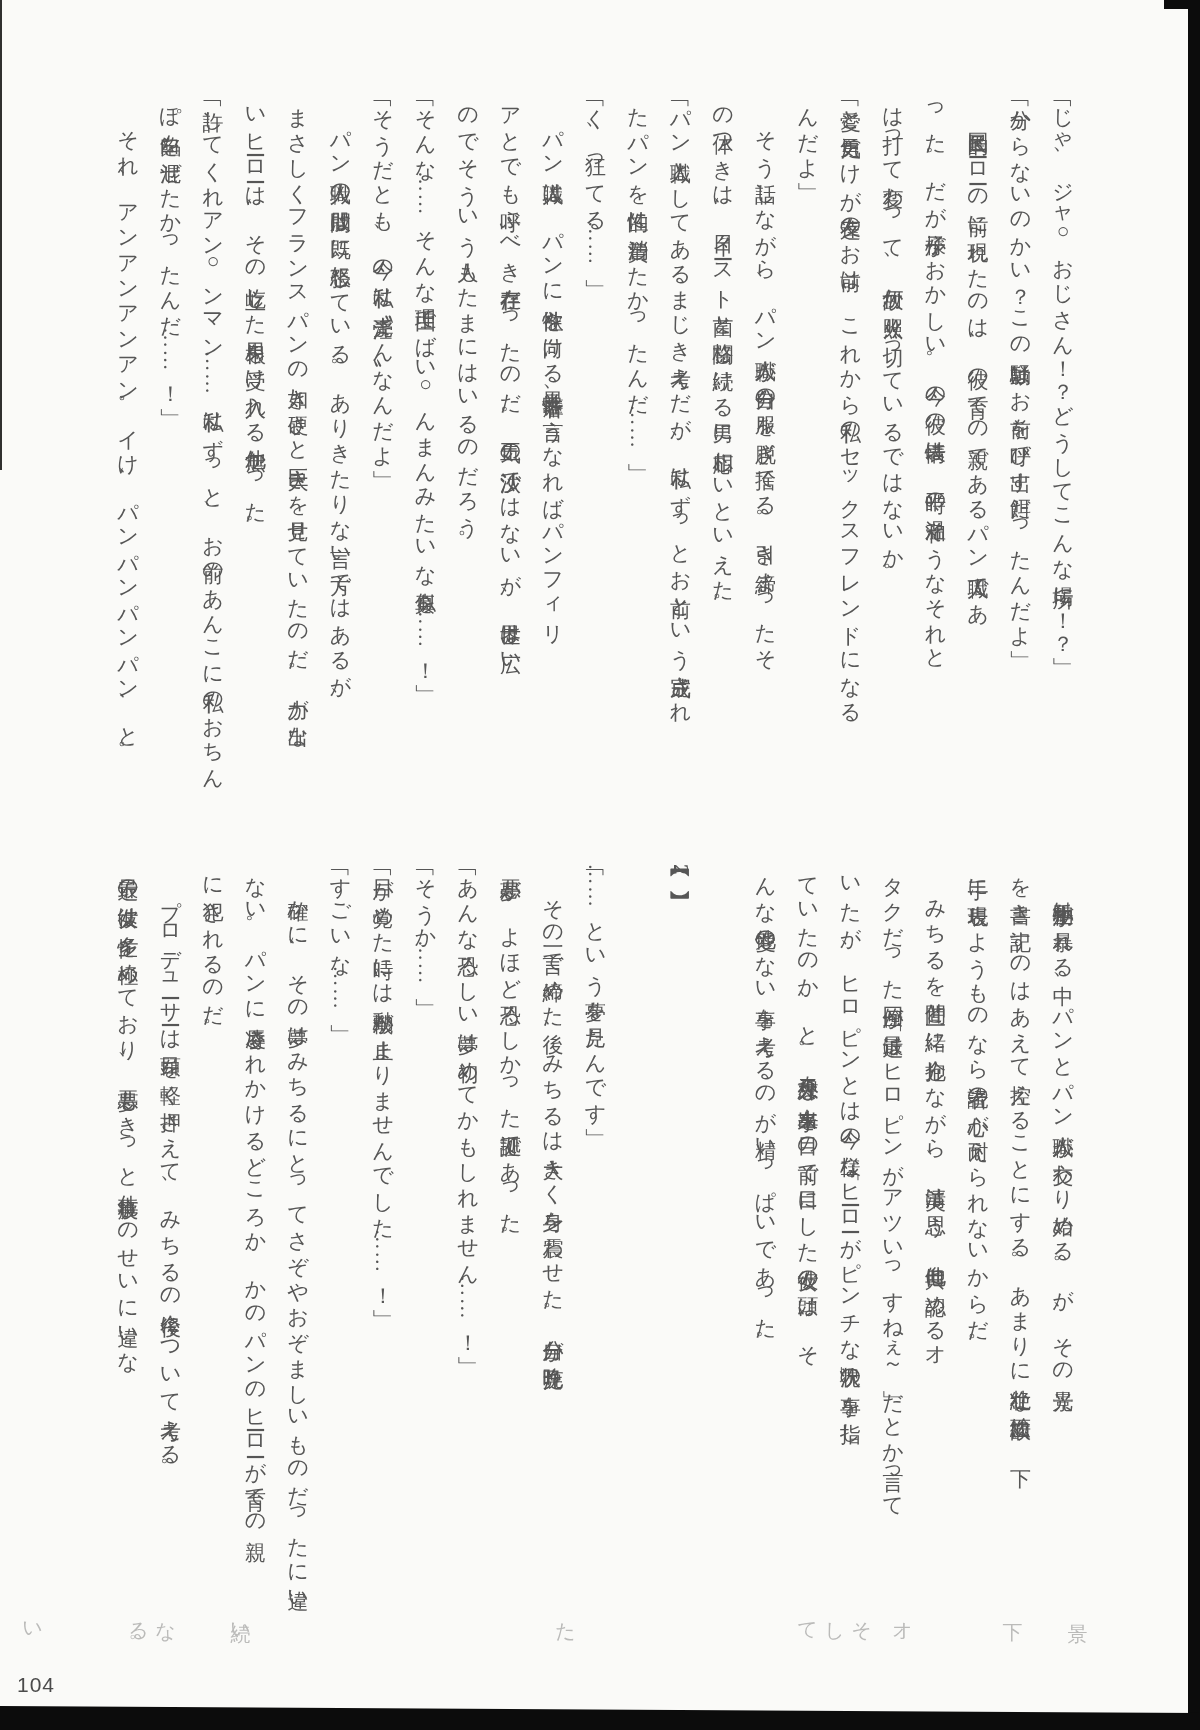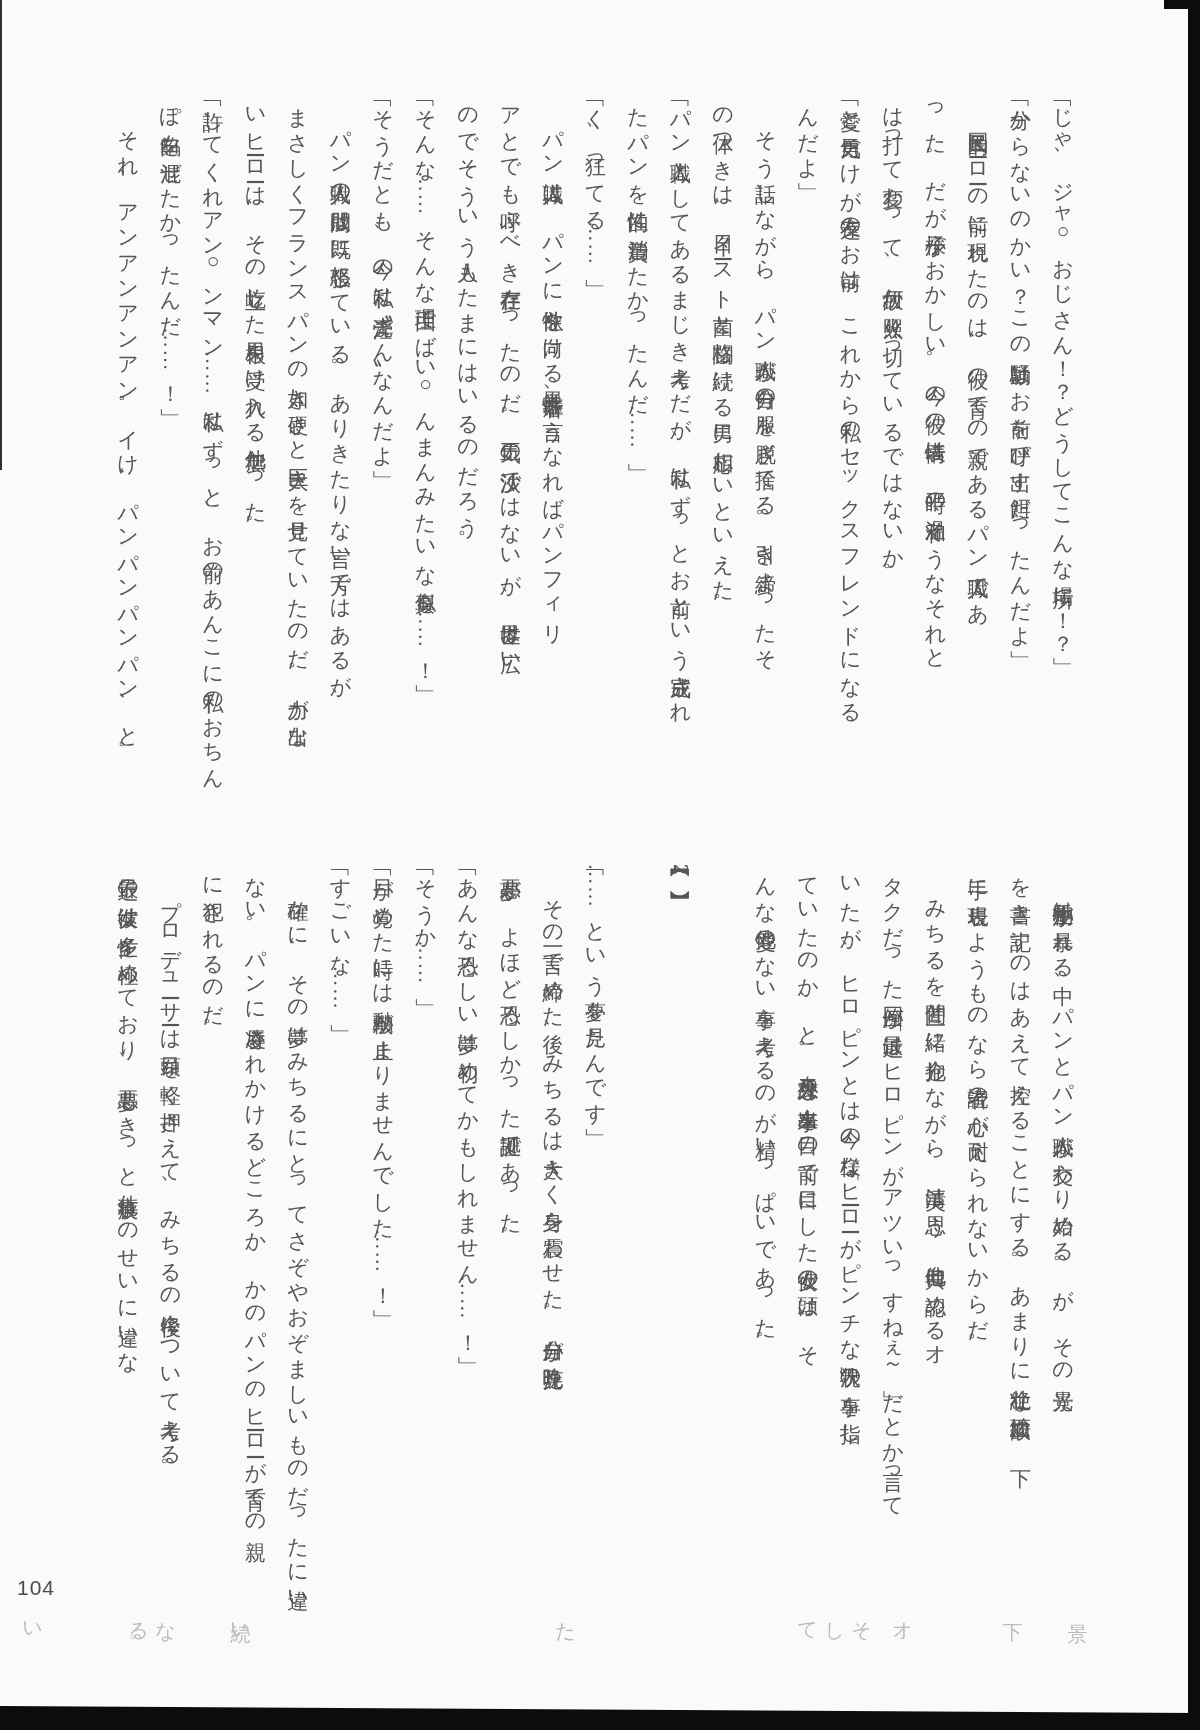--- a/index.html
+++ b/index.html
@@ -25,21 +25,21 @@
   #bottom-block{top:862px;height:762px;}
   .col{
     width:42.5px;           
     line-height:42.5px;
     white-space:nowrap;
   }
   .col.indent{text-indent:22.5px;}
   .col.header{font-weight:bold;letter-spacing:2px;}
   
   #page-number{
-    position:absolute;left:17px;top:1576px;
+    position:absolute;left:17px;top:1673px;
     font-family:"Liberation Sans","DejaVu Sans",sans-serif;
     font-size:21px;color:var(--pagenum,#4b4b4b);letter-spacing:1px;
   }
   
   #bleed{
     position:absolute;left:0;top:1600px;width:1200px;height:52px;
     overflow:hidden;pointer-events:none;
   }
   .frag{
     position:absolute;top:8px;

